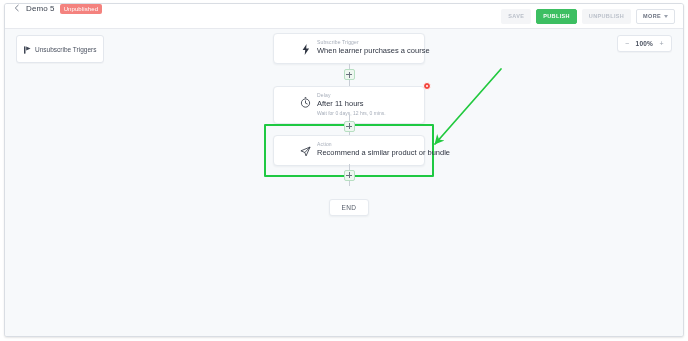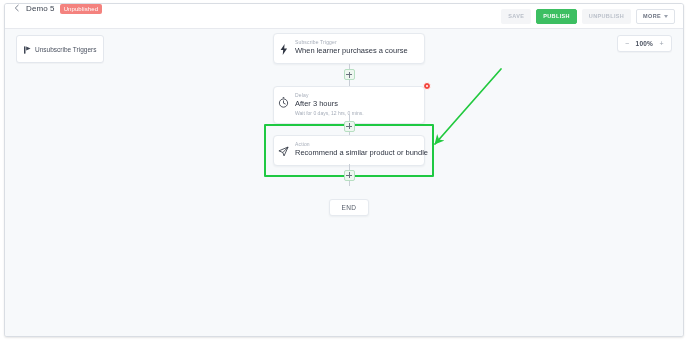--- a/index.html
+++ b/index.html
@@ -181,21 +181,21 @@
     top: 4px;
     width: 152px;
   }
 
   .node {
     position: relative;
     background: #ffffff;
     border: 1px solid #e6eaef;
     border-radius: 4px;
     box-shadow: 0 1px 2px rgba(23,37,66,0.05);
-    padding: 5px 8px 6px 4px;
+    padding: 5px 8px 6px 26px;
     display: flex;
     gap: 6px;
     align-items: flex-start;
   }
 
   .node .node-icon {
     flex: 0 0 auto;
     width: 11px;
     height: 11px;
     margin-top: 5px;
@@ -393,21 +393,21 @@
         </span>
         <span class="node-icon">
           <svg width="11" height="11" viewBox="0 0 12 12">
             <circle cx="6" cy="6.6" r="4.5" fill="none" stroke="#2f3542" stroke-width="0.9"></circle>
             <polyline points="6,4.2 6,6.7 7.9,7.6" fill="none" stroke="#2f3542" stroke-width="0.9" stroke-linecap="round" stroke-linejoin="round"></polyline>
             <rect x="5.1" y="0.2" width="1.8" height="1.2" rx="0.4" fill="#2f3542"></rect>
           </svg>
         </span>
         <div class="node-text">
           <div class="node-kind">Delay</div>
-          <div class="node-title">After 3 hours</div>
+          <div class="node-title">After 11 hours</div>
           <div class="node-sub">Wait for 0 days, 12 hrs, 0 mins.</div>
         </div>
       </div>
 
       <div id="action-highlight">
 
         <div class="connector" style="position:absolute; left:0; right:0; top:-11px; height:22px;">
           <span class="vline"></span>
           <span class="plus-btn"></span>
         </div>

